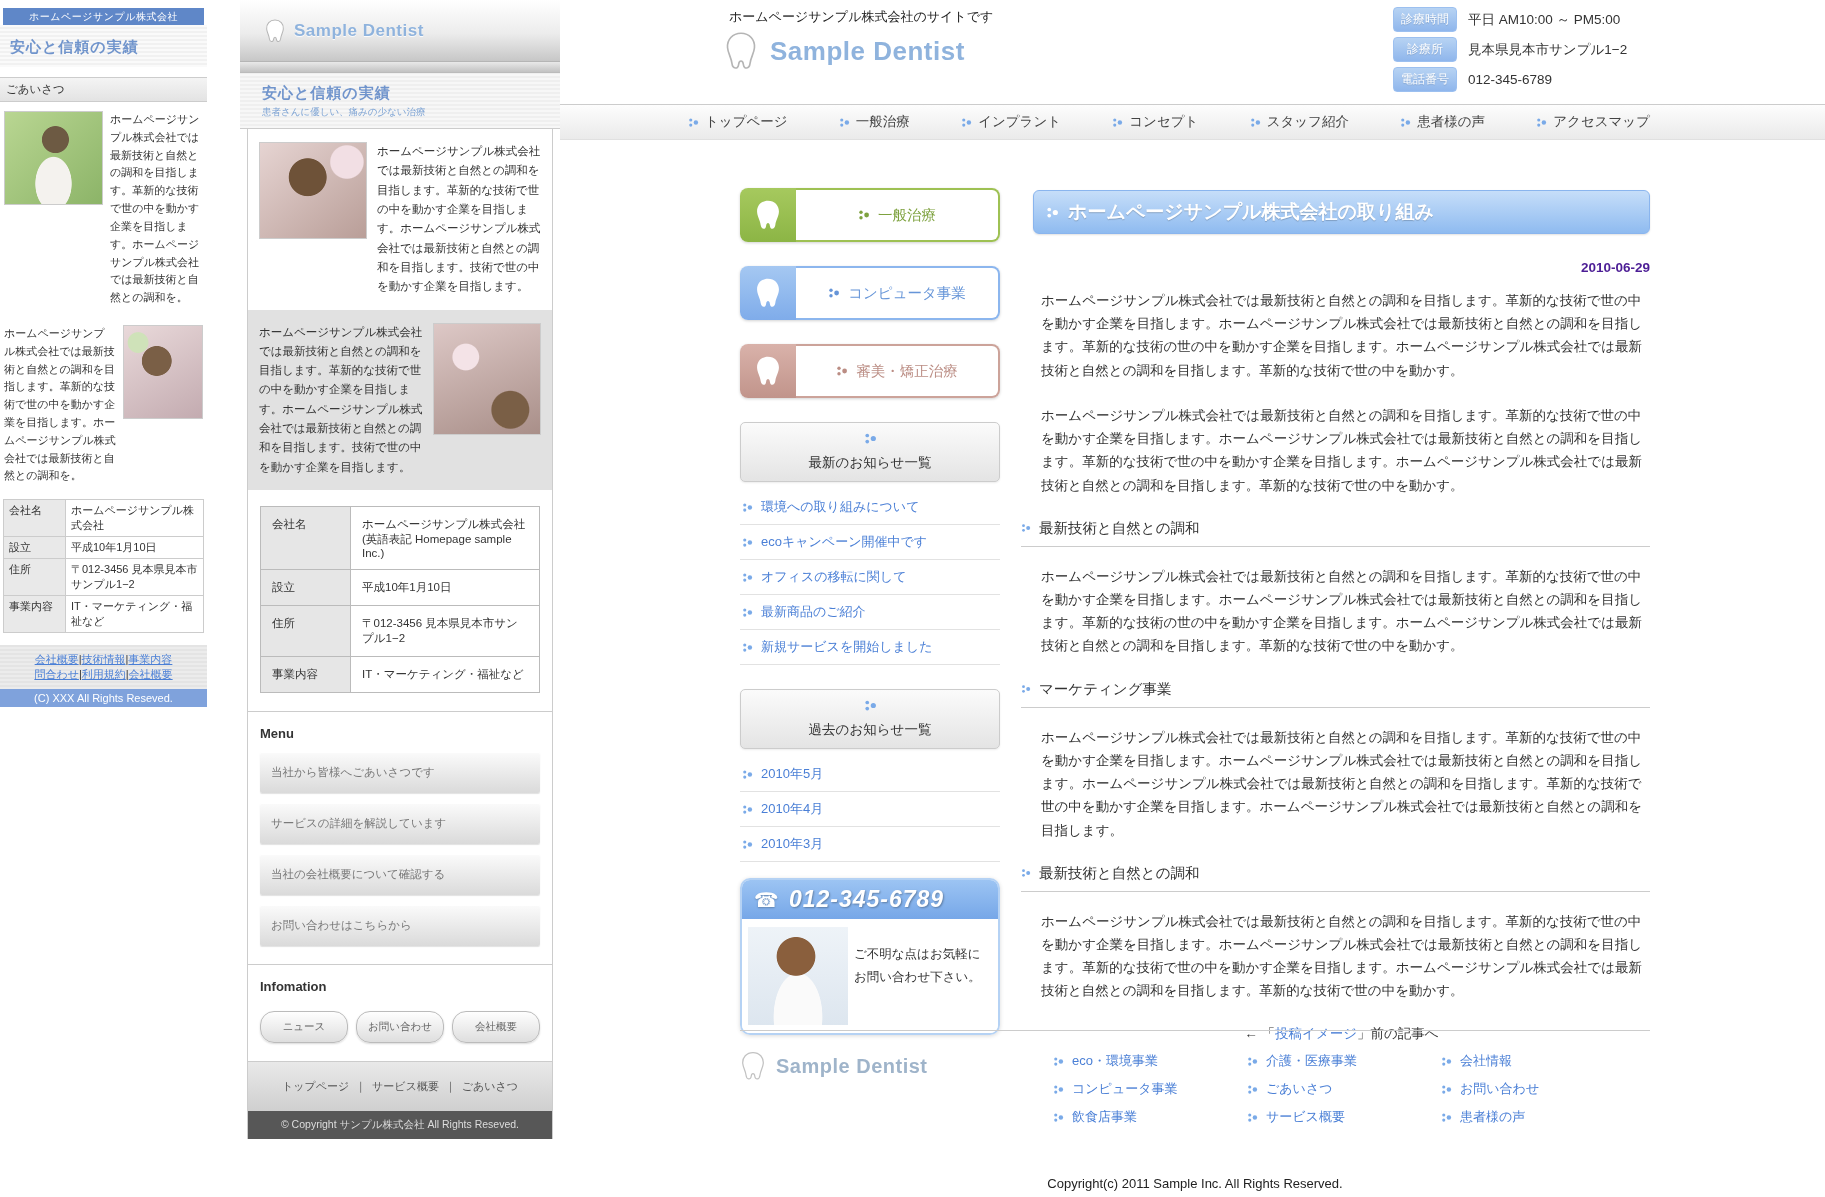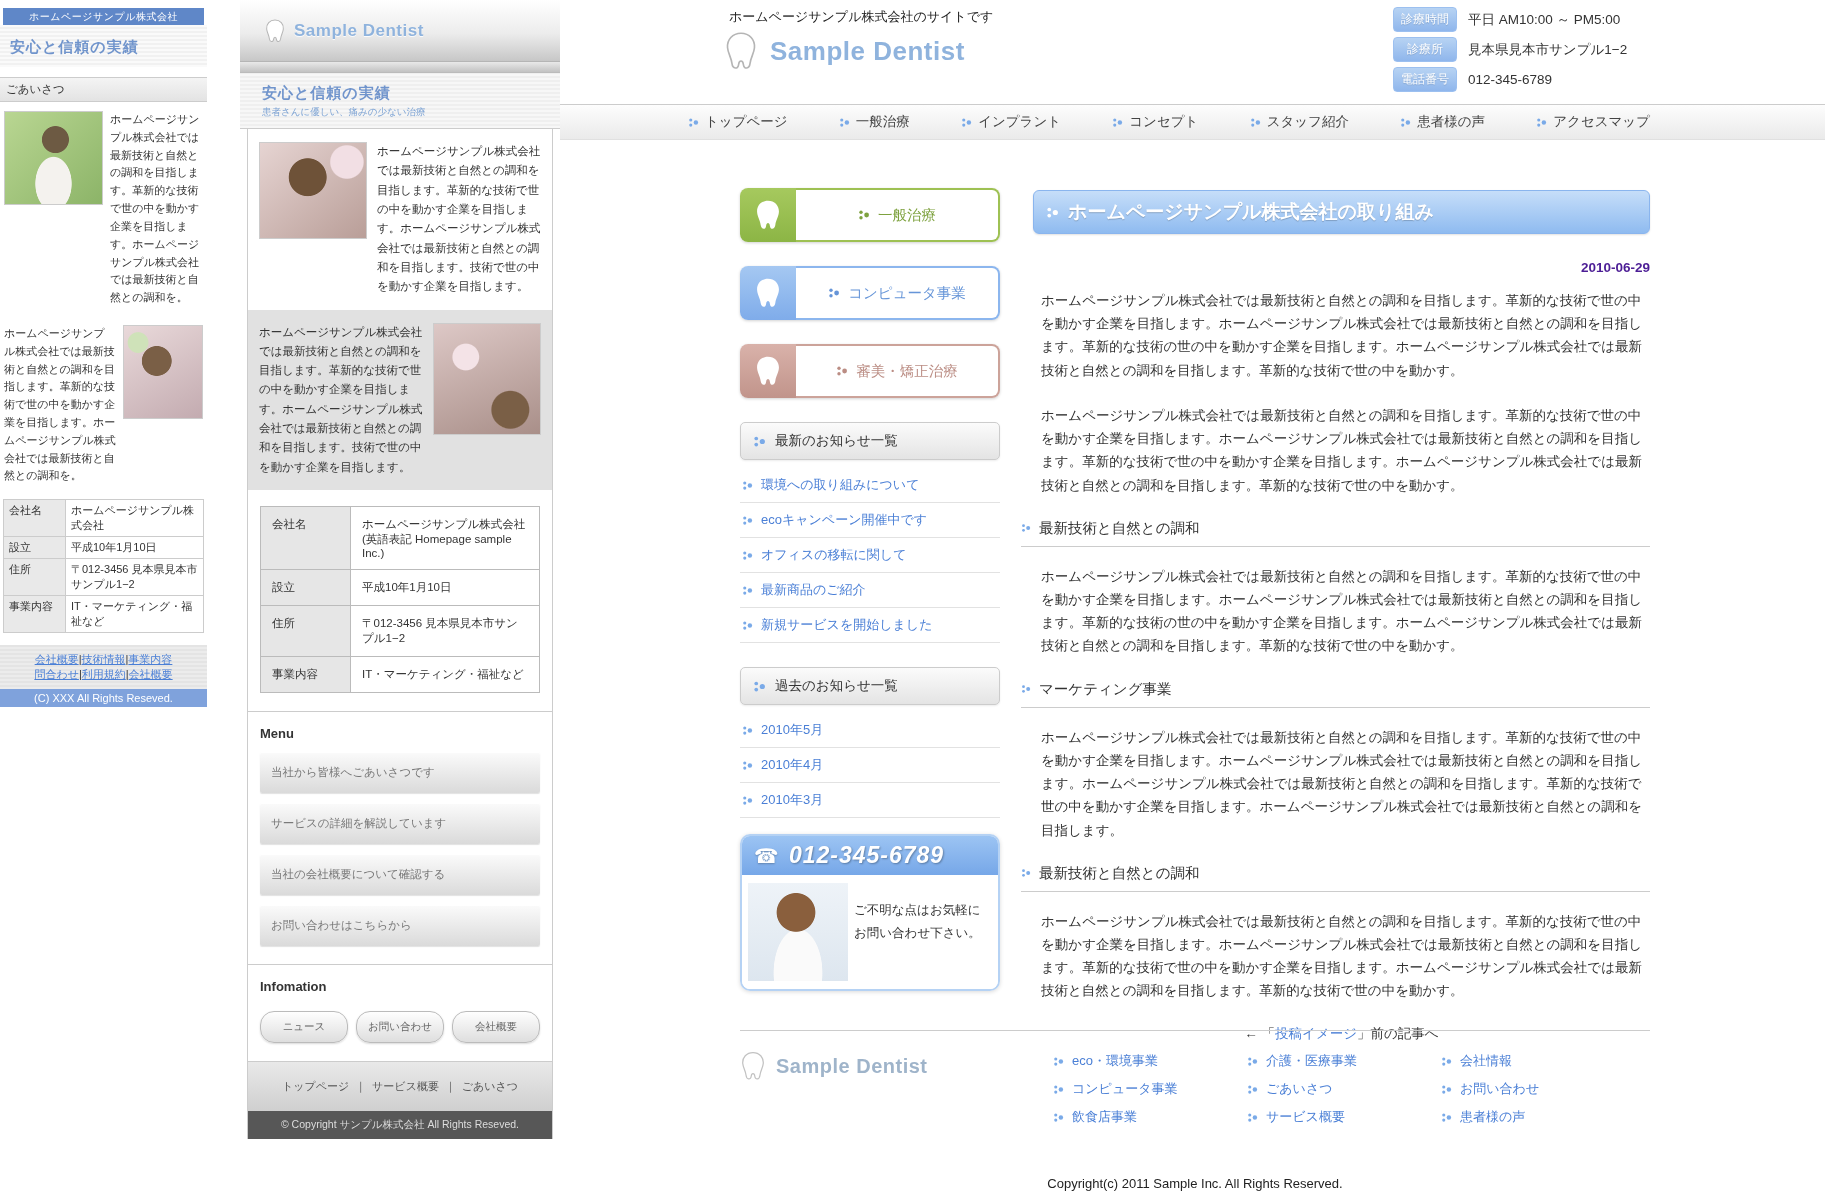--- a/index.html
+++ b/index.html
@@ -118,21 +118,21 @@
     display:flex; align-items:center; justify-content:center; gap:8px; font-size:14.5px; }
   .treat-btn.green .treat-head { background:linear-gradient(#a6c95e,#8cb545); }
   .treat-btn.green .treat-body { border-color:#9ec153; color:#7ea23f; }
   .treat-btn.blue  .treat-head { background:linear-gradient(#a5c8f2,#7facea); }
   .treat-btn.blue  .treat-body { border-color:#8cb6ee; color:#6695d8; }
   .treat-btn.pink  .treat-head { background:linear-gradient(#d9b2aa,#c1948b); }
   .treat-btn.pink  .treat-body { border-color:#cca39a; color:#bb8d84; }
 
   .side-box { margin-top:24px; background:linear-gradient(#fbfbfb,#e4e4e4); border:1px solid #ccc;
     border-radius:5px; padding:9px 12px; display:flex; align-items:center; gap:9px;
-    color:#333; font-size:13.5px; box-shadow:0 1px 2px rgba(0,0,0,0.08); }
+    color:#333; font-size:13.5px; box-shadow:0 1px 2px rgba(0,0,0,0.08);flex-direction:column; }
   .side-box .dots { color:#7aaae8; }
   .side-links { margin-top:8px; }
   .side-links li { display:flex; align-items:center; gap:8px; padding:8px 2px;
     border-bottom:1px solid #e2e2e2; color:#7aaae8; }
   .side-links a { font-size:13px; }
 
   .phone-banner { margin-top:16px; border:2px solid #b5d2f4; border-radius:10px; overflow:hidden;
     box-shadow:0 1px 4px rgba(0,0,0,0.15); }
   .pb-head { background:linear-gradient(#9cc4f3,#76a7e8); padding:6px 12px;
     display:flex; align-items:center; gap:10px; }

